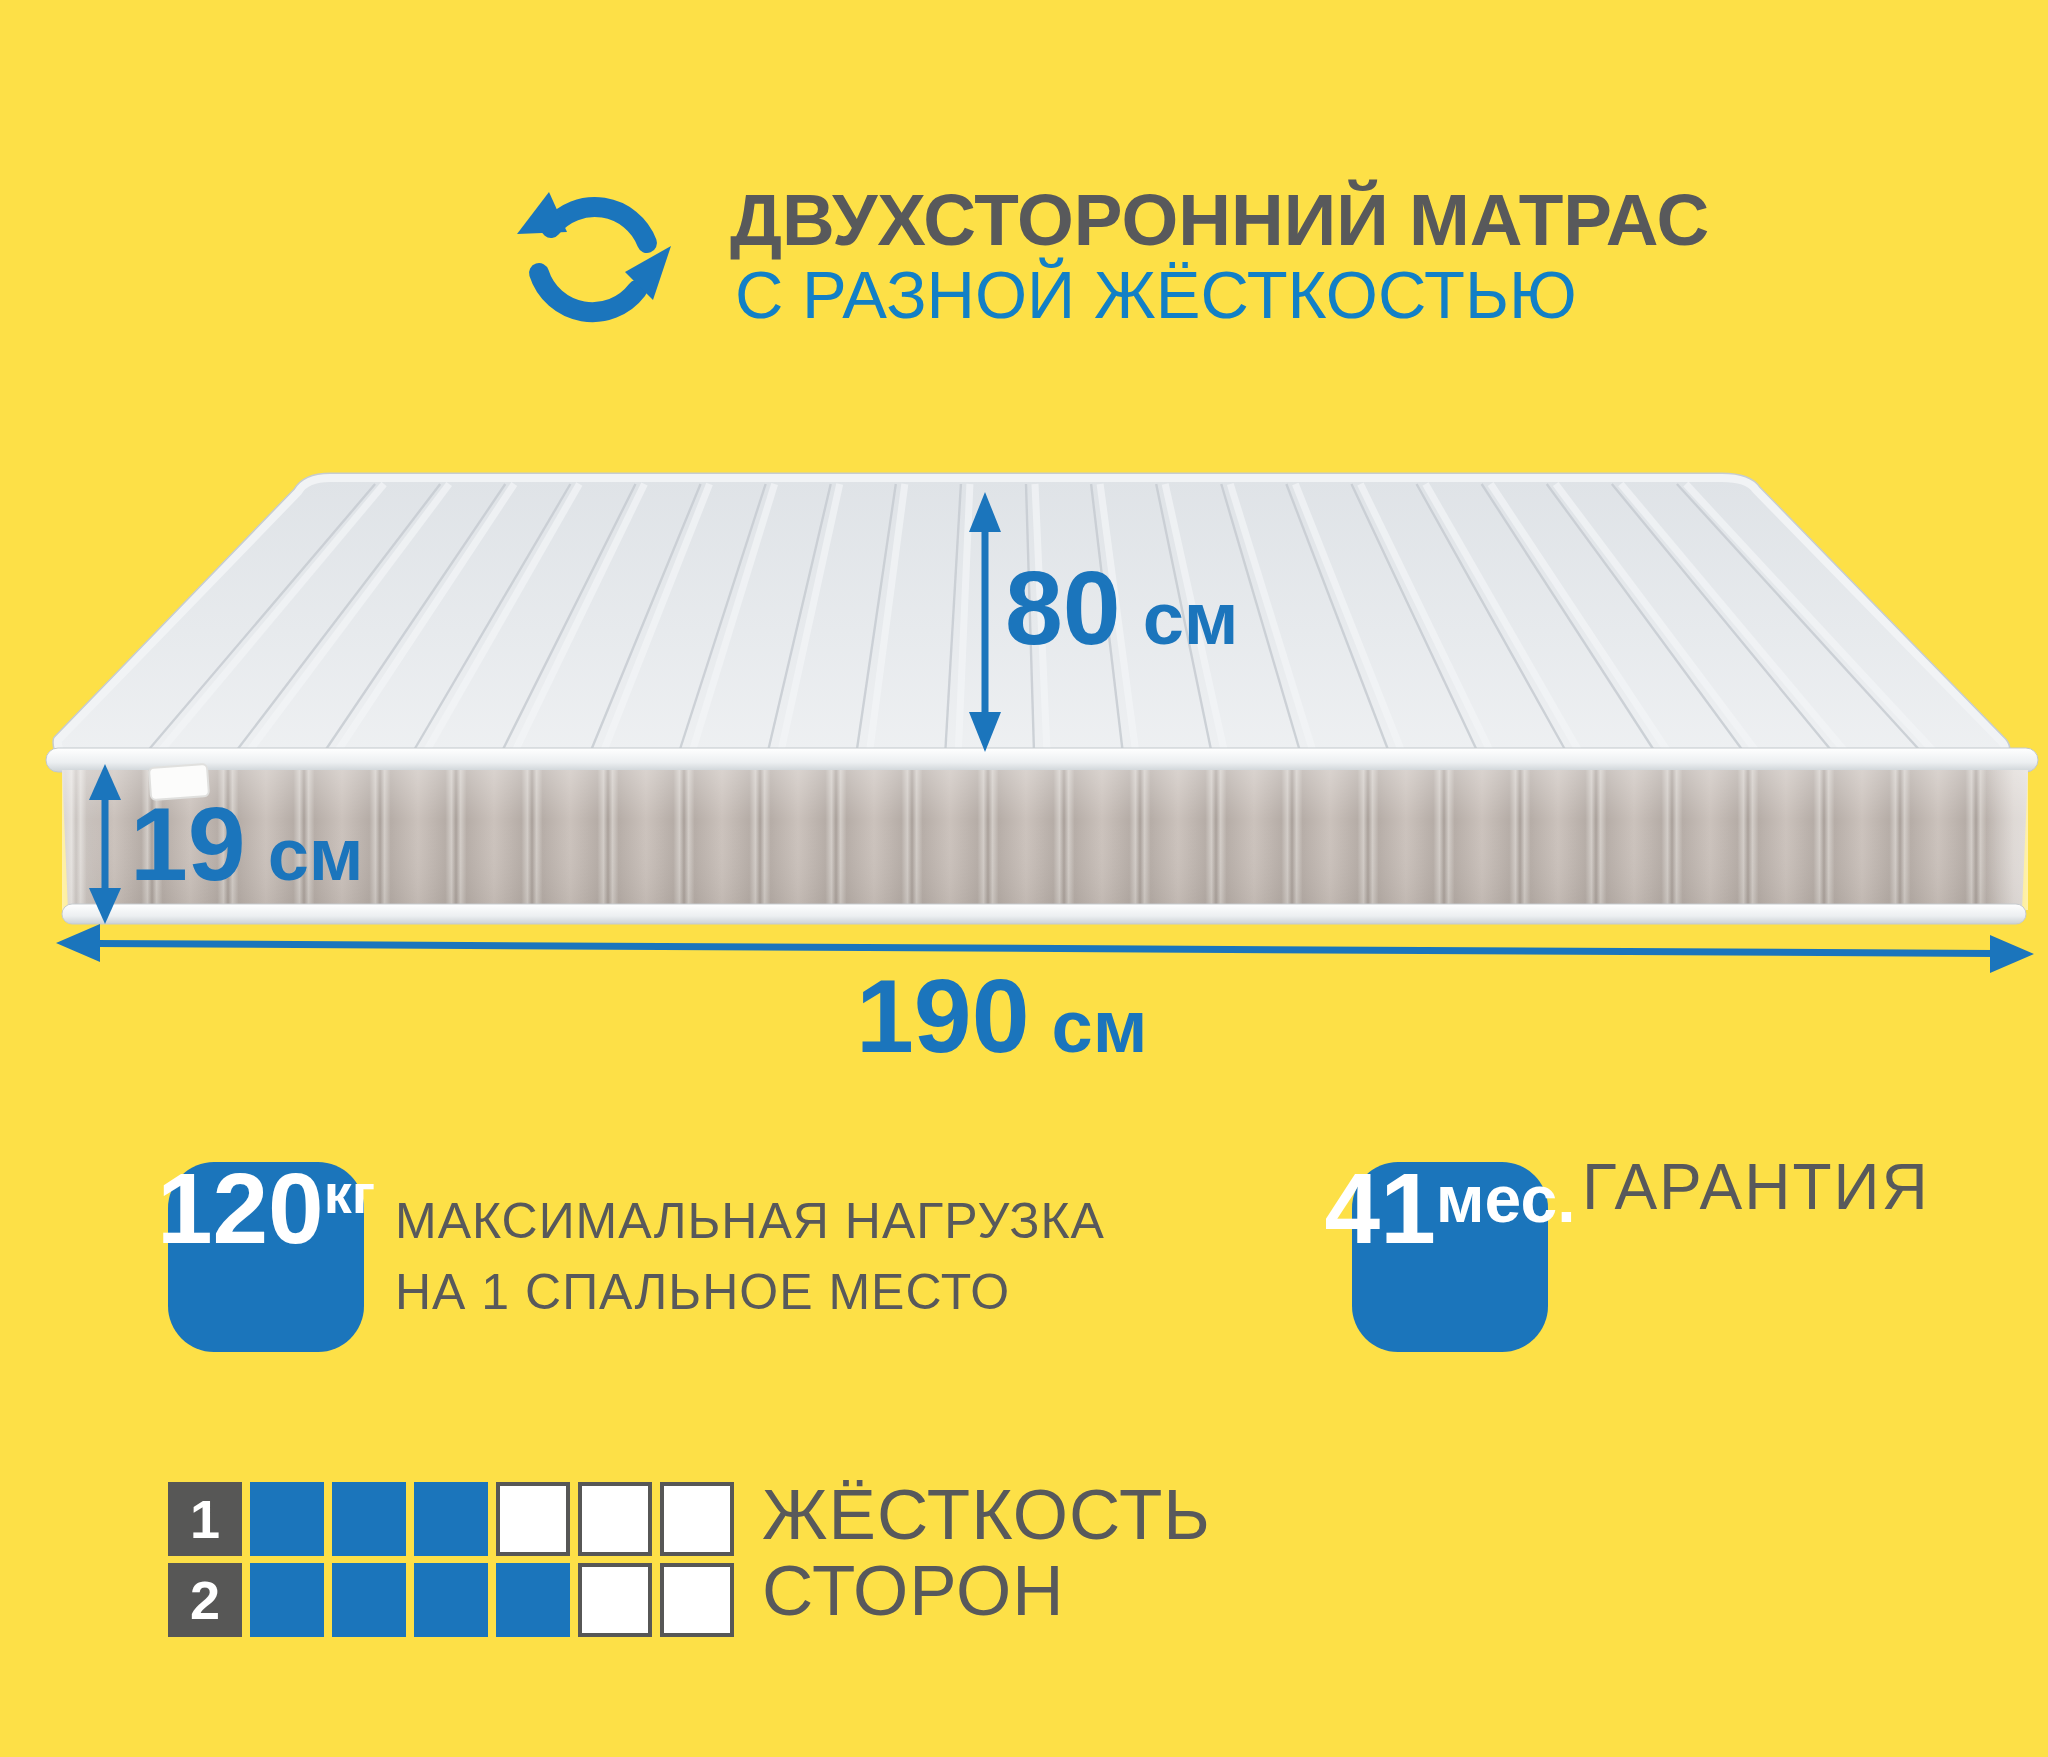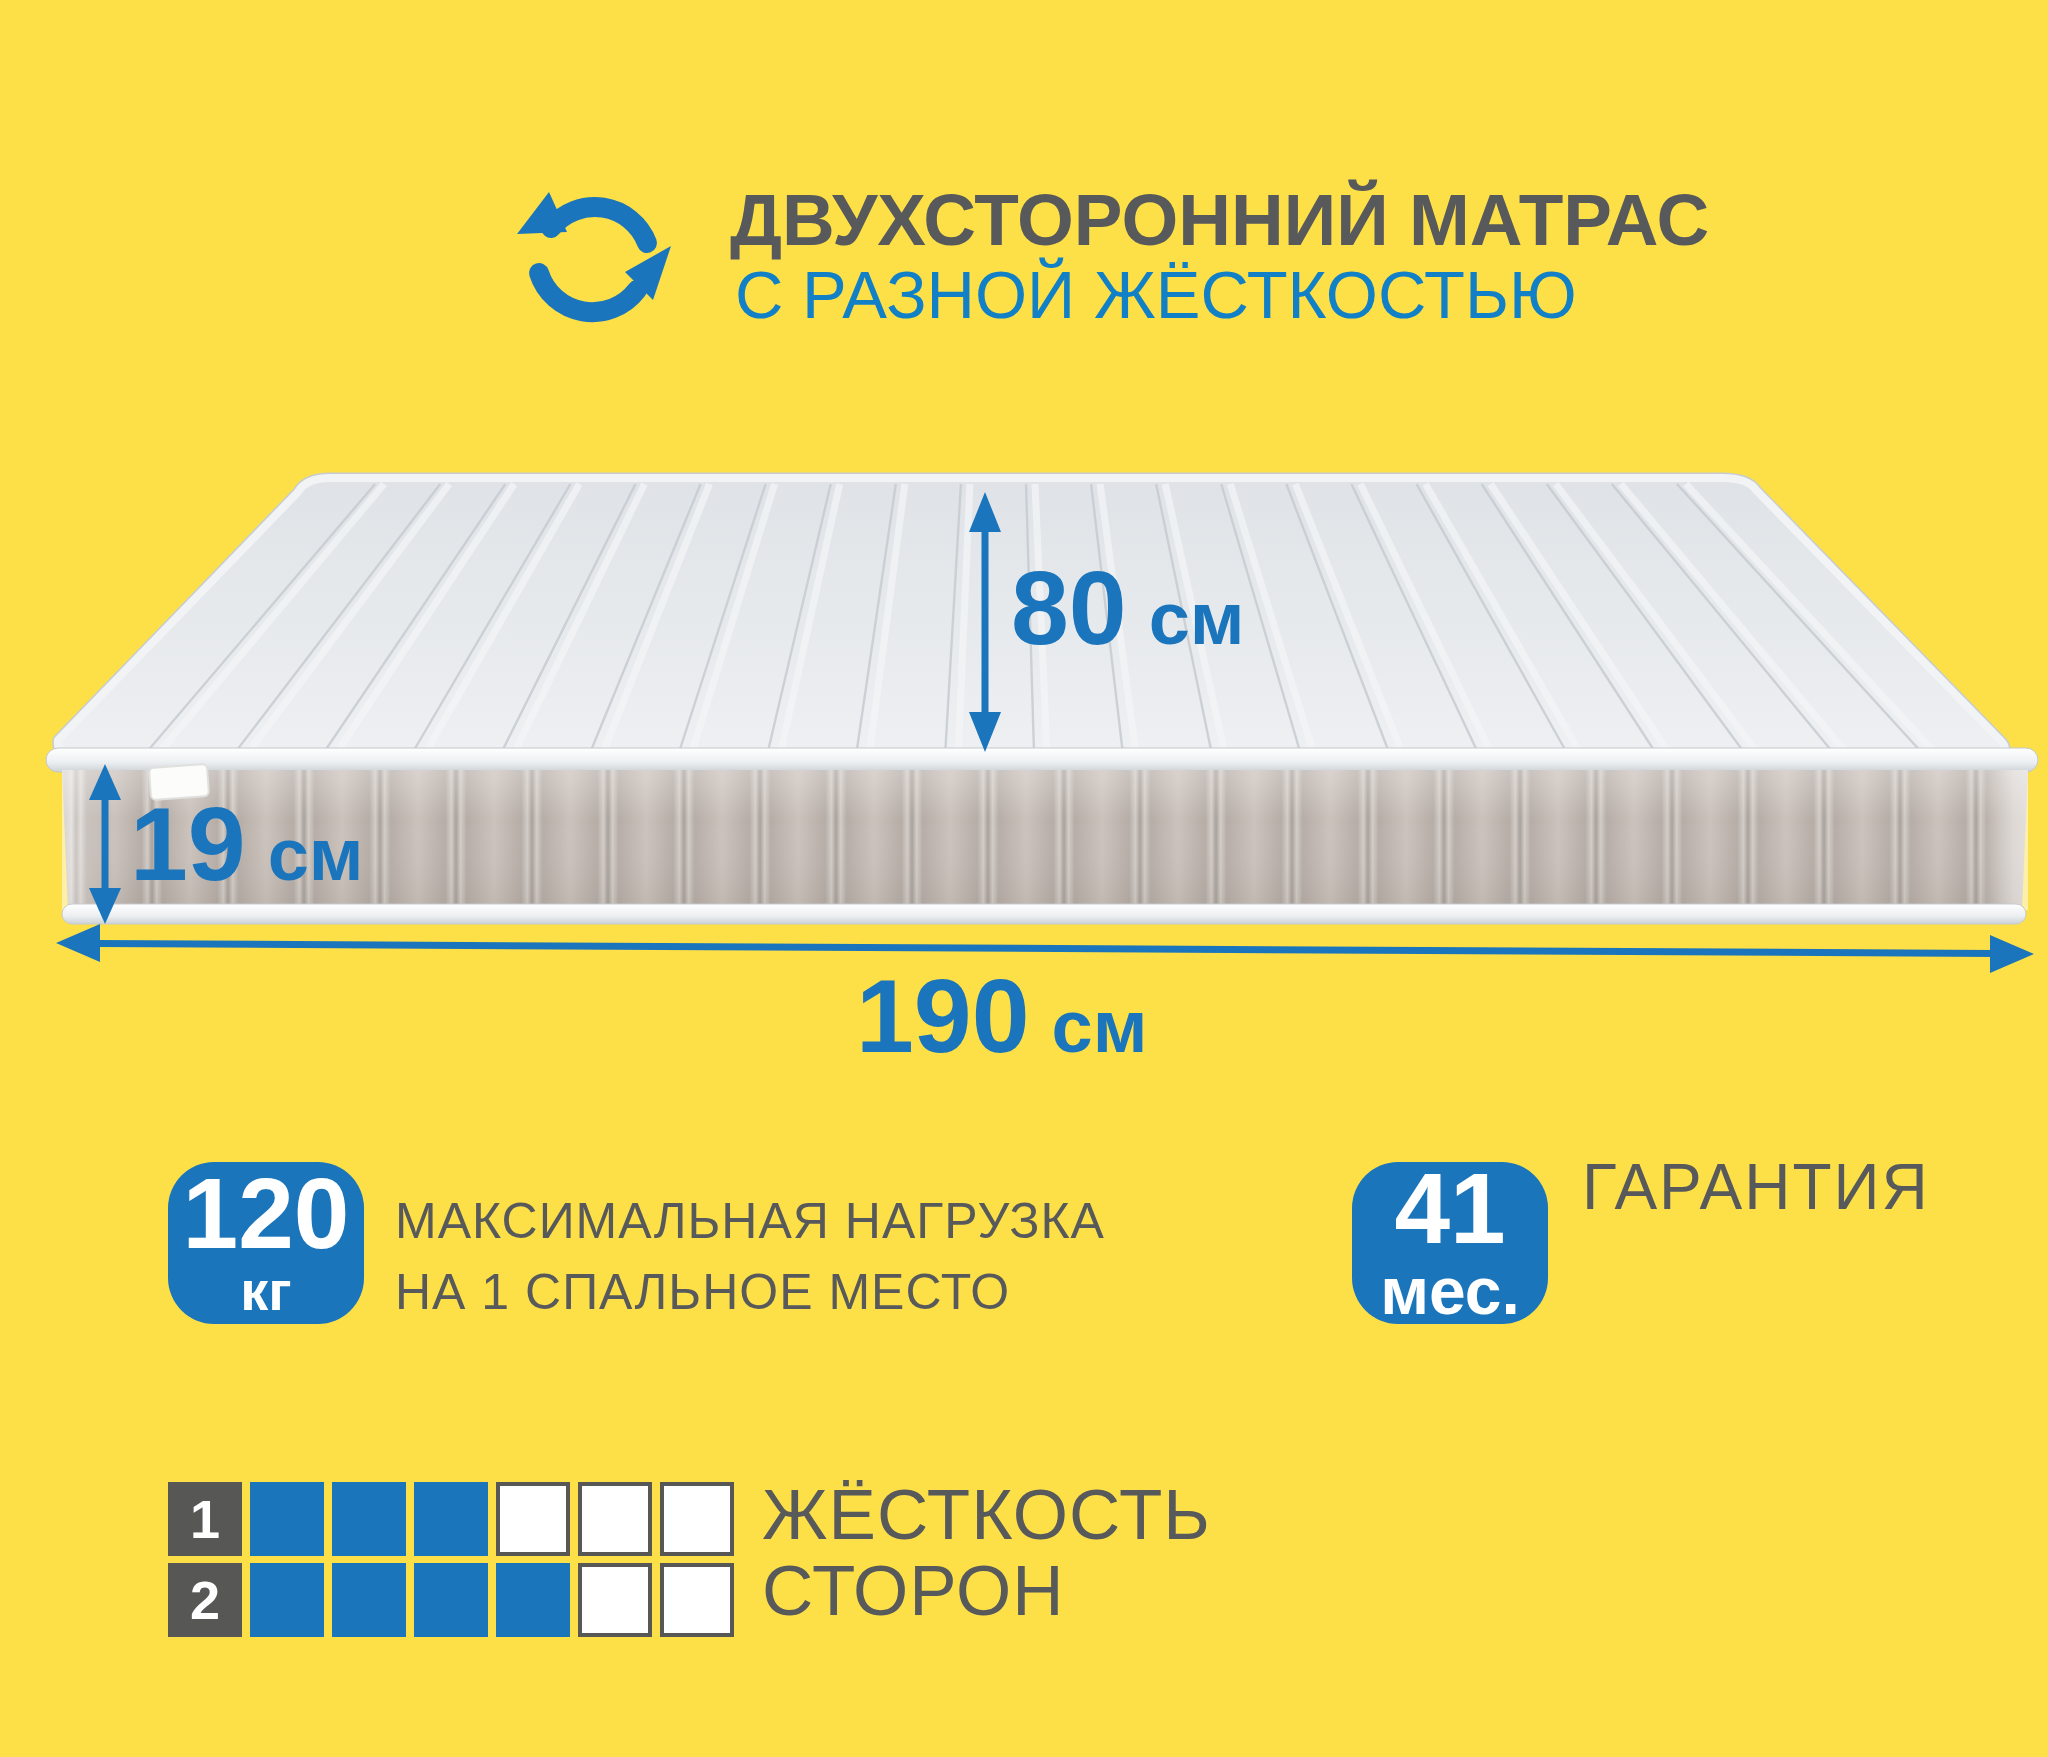--- a/index.html
+++ b/index.html
@@ -20,27 +20,27 @@
   .title1{left:730px;top:183px;font-size:73px;font-weight:bold;color:var(--dark);letter-spacing:0px;line-height:1;white-space:nowrap;}
   .title2{left:735px;top:261px;font-size:67px;font-weight:normal;color:var(--title-blue);line-height:1;white-space:nowrap;}
 
   
   .mattress-svg{left:0;top:430px;width:2048px;height:680px;}
 
   
   .dim{display:flex;align-items:baseline;color:var(--accent);line-height:1;white-space:nowrap;}
   .dim .num{font-size:104px;font-weight:bold;}
   .dim .unit{font-size:74px;font-weight:bold;margin-left:22px;}
-  .dim-80{left:1005px;top:556px;margin-left:6px;}
+  .dim-80{left:1005px;top:556px;}
   .dim-19{left:130px;top:792px;}
   .dim-190{left:856px;top:964px;}
 
   
-  .badge{width:196px;height:162px;border-radius:46px;background:var(--accent-badge);
-         display:flex;flex-direction:column;align-items:center;justify-content:center;color:#fff;line-height:1;}
+  .badge{width:196px;height:190px;border-radius:46px;background:var(--accent-badge);
+         display:flex;flex-direction:row;justify-content:center;color:#fff;line-height:1;}
   .badge .bval{font-size:100px;font-weight:bold;line-height:.92;}
   .badge1 .bunit{font-size:56px;font-weight:bold;margin-top:4px;}
   .badge2 .bunit{font-size:66px;font-weight:bold;margin-top:4px;}
   .badge1{left:168px;top:1162px;}
   .badge2{left:1352px;top:1162px;}
   .badge-label{color:var(--dark);font-size:50px;line-height:71px;letter-spacing:1px;white-space:nowrap;}
   .label-load{left:395px;top:1186px;}
   .label-warranty{left:1582px;top:1152px;font-size:64px;letter-spacing:2px;}
 
   

